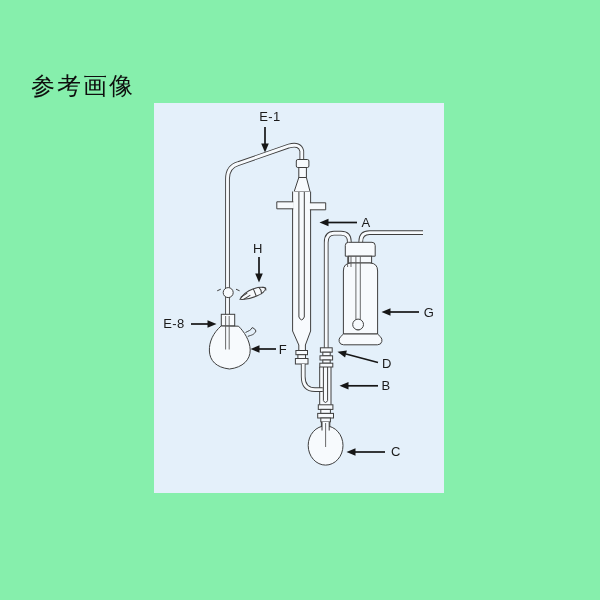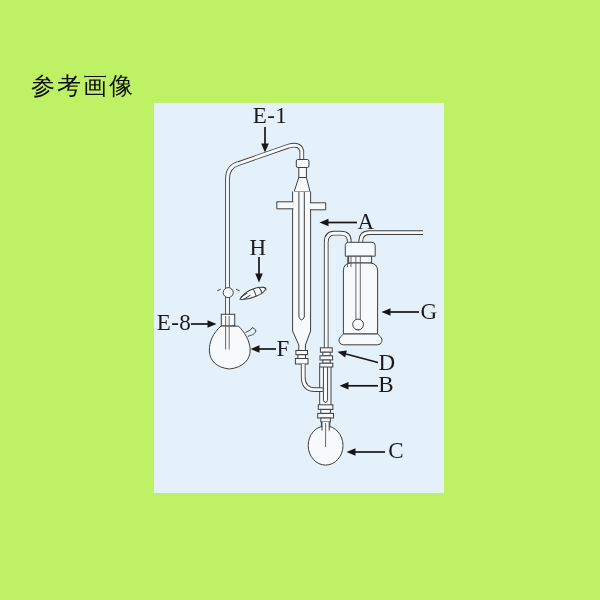--- a/index.html
+++ b/index.html
@@ -1,23 +1,23 @@
 <!DOCTYPE html>
 <html><head>
 <meta charset="utf-8">
 <style>
   html,body{margin:0;padding:0;background:#ffffff;}
-  #root{position:relative;width:600px;height:600px;background:#bef264;overflow:hidden;
+  #root{position:relative;width:600px;height:600px;background:#86efac;overflow:hidden;
         font-family:"Liberation Sans",sans-serif;}
   #title{position:absolute;left:31px;top:70px;font-size:24px;letter-spacing:2px;
          color:#0e0e0e;font-family:"DejaVu Sans","Liberation Sans",sans-serif;}
   #panel{position:absolute;left:154px;top:103px;width:290px;height:390px;background:#e4f0fa;}
   #drawing{position:absolute;left:0;top:0;width:600px;height:600px;}
-  .lbl{position:absolute;transform:translate(-50%,-50%);font-size:23px;color:#1b1b1b;
-       white-space:nowrap;letter-spacing:0.4px;font-family:Liberation Serif, serif;}
+  .lbl{position:absolute;transform:translate(-50%,-50%);font-size:13px;color:#1b1b1b;
+       white-space:nowrap;letter-spacing:0.4px;font-family:Liberation Sans, sans-serif;}
   
   .gOut{stroke:#3f3f3f;stroke-width:4.7;fill:none;stroke-linecap:butt;}
   .gIn{stroke:#f7fafd;stroke-width:2.9;fill:none;stroke-linecap:butt;}
   .thin{stroke:#3f3f3f;stroke-width:1;fill:none;}
   .thinL{stroke:#5a5a5a;stroke-width:0.9;fill:none;}
   .glass{fill:#f7fafd;stroke:#3f3f3f;stroke-width:1;}
   .fillOnly{fill:#f7fafd;stroke:none;}
   .arrowLn{stroke:#161616;stroke-width:1.7;}
   .arrowHd{fill:#161616;stroke:none;}
 </style>

